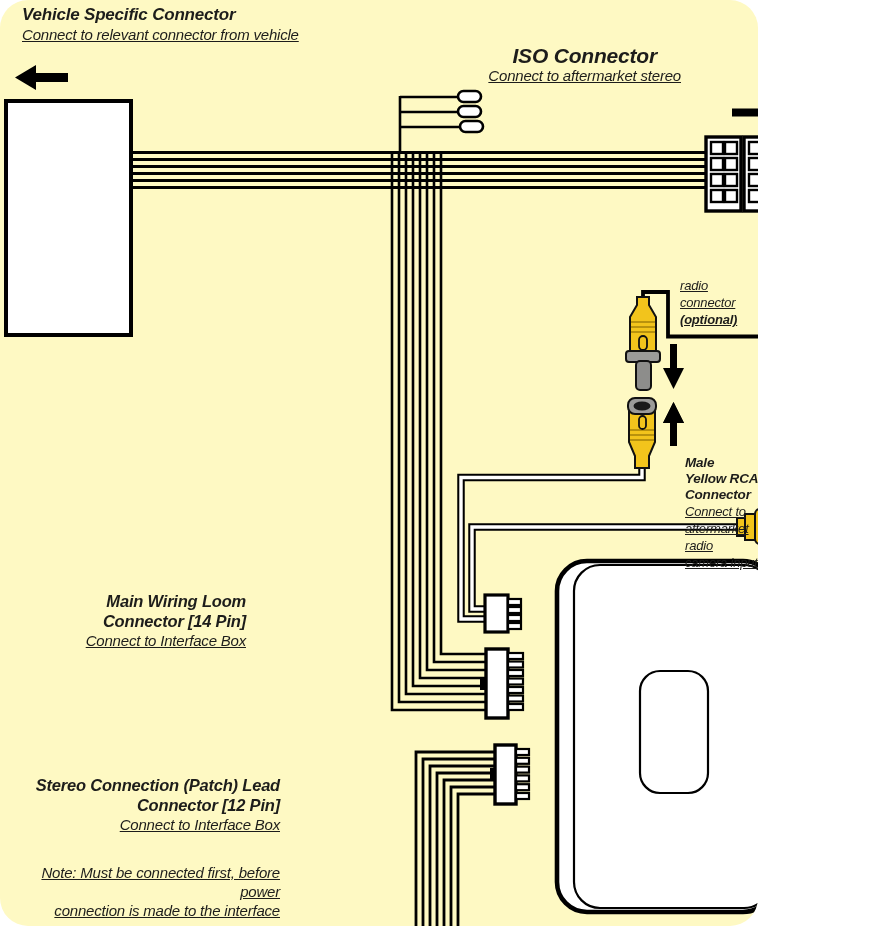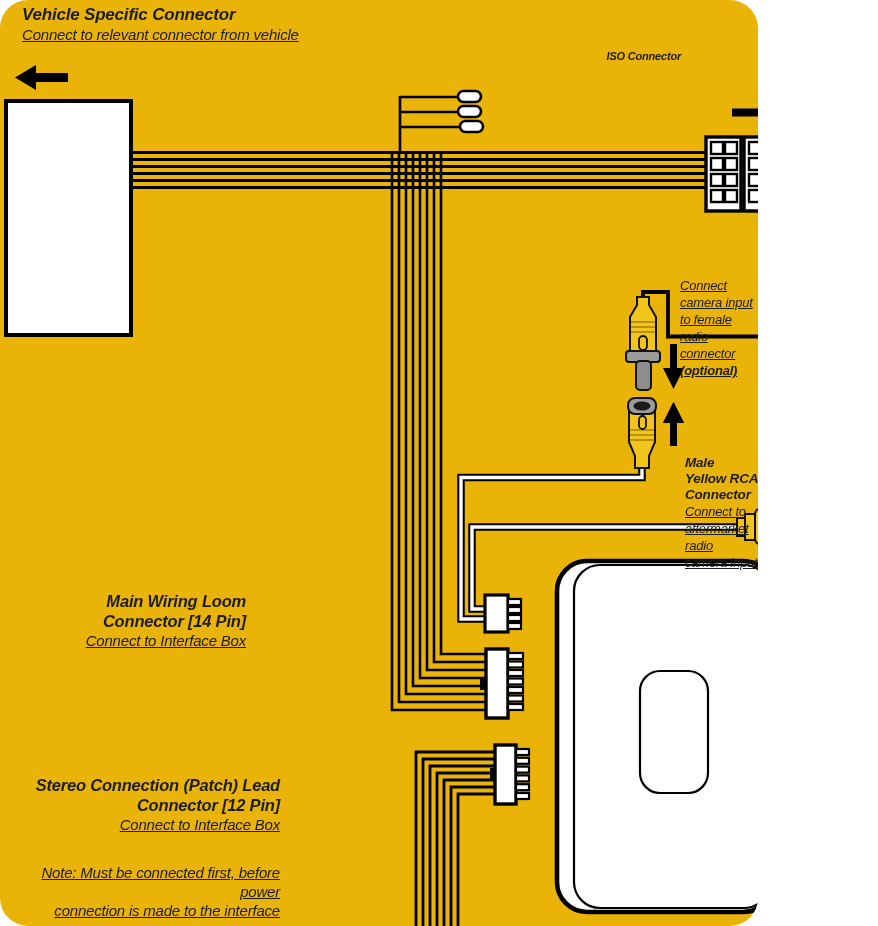--- a/index.html
+++ b/index.html
@@ -1,16 +1,16 @@
 <!DOCTYPE html>
 <html><head>
 <meta charset="utf-8">
 <style>
   html,body{margin:0;padding:0;background:#ffffff;}
-  #canvas{position:relative;width:758px;height:926px;background:#eab308;overflow:hidden;
+  #canvas{position:relative;width:758px;height:926px;background:#fef9c3;overflow:hidden;
           font-family:"Liberation Sans",sans-serif;color:#1d1d1b;border-radius:28px;}
   svg{position:absolute;left:0;top:0;}
   .lbl{position:absolute;font-style:italic;letter-spacing:-0.2px;line-height:19px;}
   .lbl .title{font-weight:bold;font-size:17px;line-height:20px;}
   .lbl .sub{font-size:15px;text-decoration:underline;}
   .sm .title{font-size:13.5px;line-height:16px;}
   .sm .sub{font-size:13px;line-height:17px;}
   .ra{text-align:right;}
   .note{margin-top:29px;}
   b{font-weight:bold;}
@@ -195,25 +195,25 @@
   </g>
 </svg>
 
   <div class="lbl" style="left:22px;top:5px;">
     <div class="title">Vehicle Specific Connector</div>
     <div class="sub">Connect to relevant connector from vehicle</div>
   </div>
 
 
   <div class="lbl ra" style="right:77px;top:46px;">
-    <div class="title" style="font-size:11px;text-align:center;">ISO Connector</div>
+    <div class="title" style="font-size:21px;text-align:center;">ISO Connector</div>
+    <div class="sub">Connect to aftermarket stereo</div>
   </div>
 
   <div class="lbl sm" style="left:680px;top:277px;">
-    <div class="sub">Connect camera input to female</div>
     <div class="sub"><span>radio connector </span><b>(optional)</b></div>
   </div>
 
   <div class="lbl sm" style="left:685px;top:455px;">
     <div class="title">Male Yellow RCA Connector</div>
     <div class="sub">Connect to aftermarket radio</div>
     <div class="sub">camera input</div>
   </div>
 
   <div class="lbl ra" style="right:512px;top:591px;">

